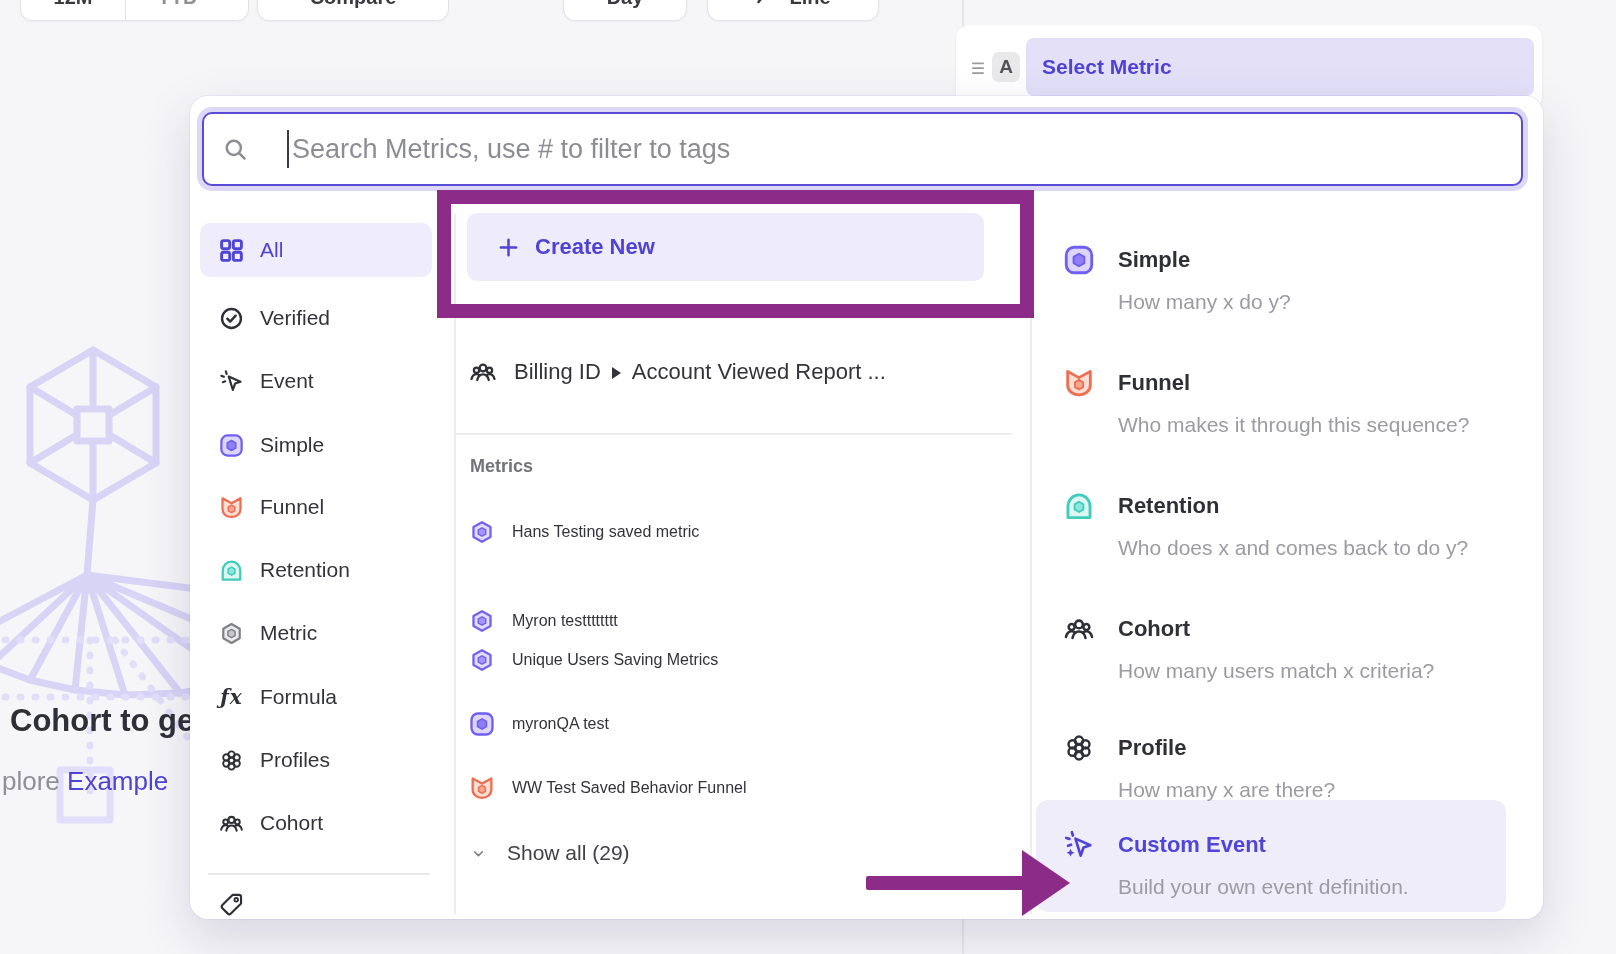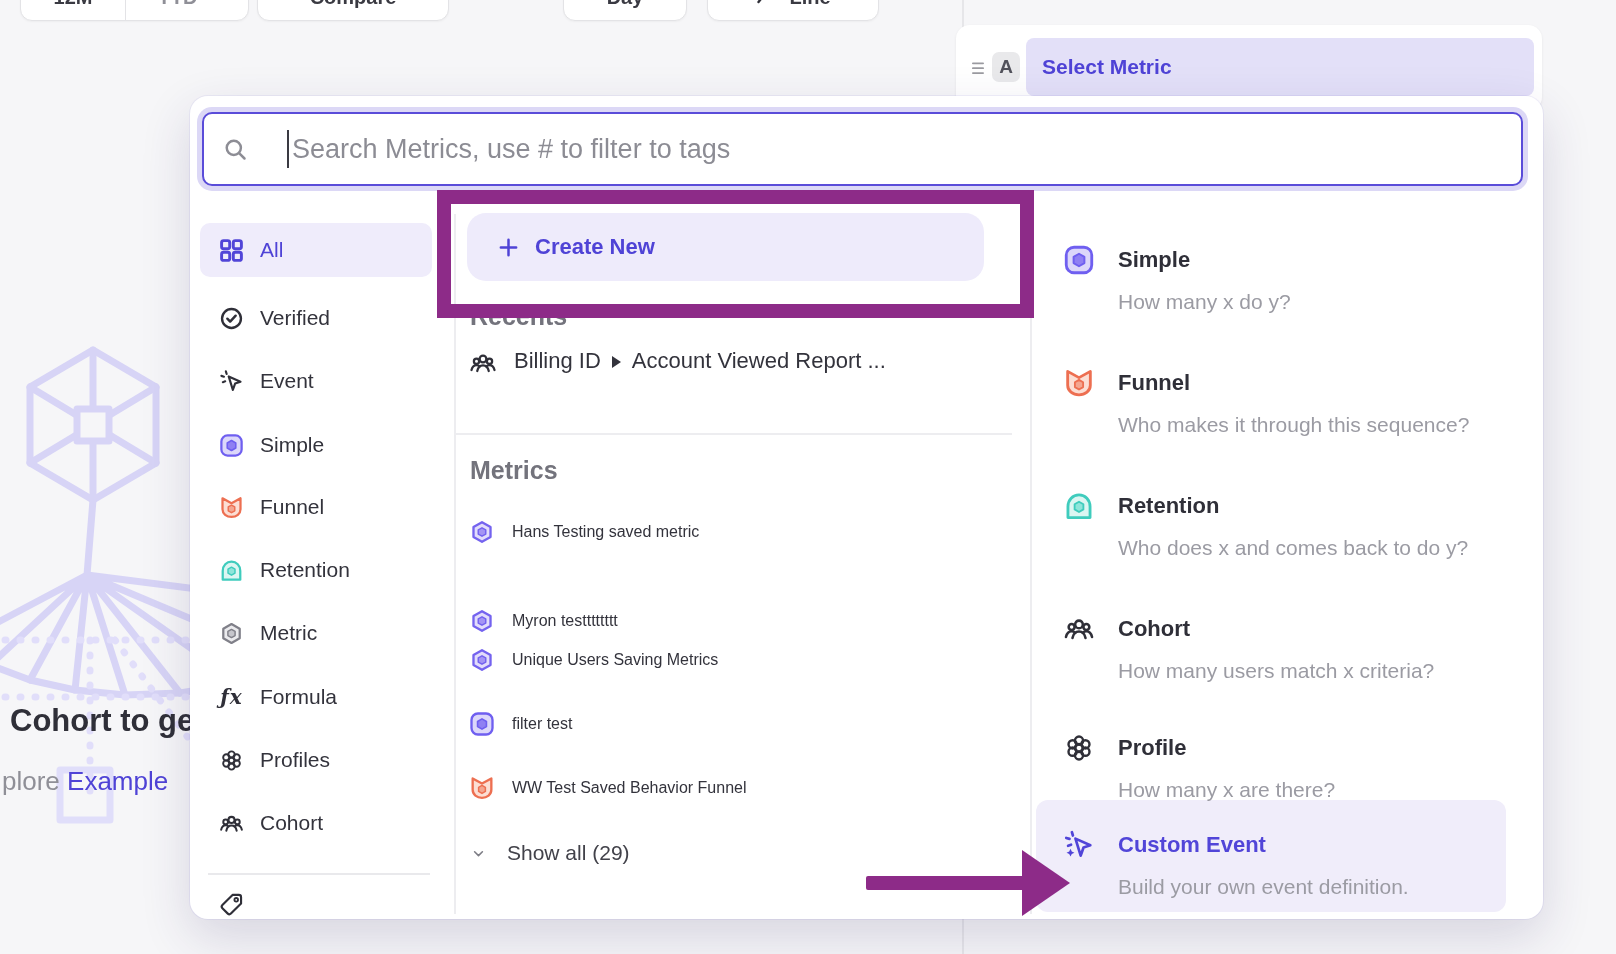--- a/index.html
+++ b/index.html
@@ -58,28 +58,28 @@
   .side-item .icn{margin-left:18px;width:27px;height:27px;flex:0 0 auto;display:flex;align-items:center;justify-content:center;}
   .side-item .lbl{margin-left:15px;font-size:21px;font-weight:500;color:#33333c;}
   .side-item.active{background:#efecfb;}
   .side-item.active .lbl{color:#4f43d6;}
   .dark-ic{color:#2f2f38;}
   .purple-ic{color:#5145d8;}
   .fx{font-family:"DejaVu Serif",serif;font-style:italic;font-weight:600;font-size:20px;color:#2f2f38;letter-spacing:1px;}
   .side-div{left:18px;top:777px;width:222px;height:1.5px;background:#e9e9ec;}
 
   
-  .create-btn{left:277px;top:117px;width:517px;height:68px;background:#eeebfb;border-radius:19px;
+  .create-btn{left:277px;top:117px;width:517px;height:68px;background:#eeebfb;border-radius:10px;
               display:flex;align-items:center;color:#4f43d6;}
   .create-btn .picn{margin-left:30px;width:23px;height:23px;}
   .create-btn .lbl{margin-left:15px;font-size:22px;font-weight:600;}
-  .sec-label{font-size:25px;color:#73737c;font-weight:600;}
+  .sec-label{font-size:18px;color:#73737c;font-weight:600;}
   .recents-label{left:280px;top:206px;}
   .metrics-label{left:280px;top:360px;}
-  .recent-row{left:278px;top:252px;height:48px;display:flex;align-items:flex-start;}
+  .recent-row{left:278px;top:252px;height:48px;display:flex;align-items:center;}
   .recent-row .icn{width:30px;height:30px;color:#2f2f38;}
   .recent-row .txt{margin-left:16px;font-size:22px;font-weight:500;color:#33333c;display:flex;align-items:center;}
   .tri{width:0;height:0;border-left:9px solid #33333c;border-top:6.5px solid transparent;
        border-bottom:6.5px solid transparent;margin:2px 11px 0 11px;}
   .mid-div{left:265px;top:337px;width:557px;height:1.5px;background:#ededf0;}
   .metric-row{position:absolute;left:278px;height:48px;display:flex;align-items:center;}
   .metric-row .icn{width:28px;height:28px;flex:0 0 auto;}
   .metric-row .lbl{margin-left:16px;font-size:16px;font-weight:500;color:#33333c;}
   .show-all{left:280px;top:736px;height:42px;display:flex;align-items:center;}
   .show-all .chv{width:17px;height:17px;color:#7d7d85;}
@@ -369,21 +369,21 @@
     <div class="metric-row" style="top:540px">
       <svg class="icn">
           <use href="#sym-savedhex"></use>
         </svg>
       <span class="lbl">Unique Users Saving Metrics</span>
     </div>
     <div class="metric-row" style="top:604px">
       <svg class="icn">
           <use href="#sym-simple"></use>
         </svg>
-      <span class="lbl">filter test</span>
+      <span class="lbl">myronQA test</span>
     </div>
     <div class="metric-row" style="top:668px">
       <svg class="icn">
           <use href="#sym-funnel"></use>
         </svg>
       <span class="lbl">WW Test Saved Behavior Funnel</span>
     </div>
 
     <div class="abs show-all">
       <svg class="chv">

